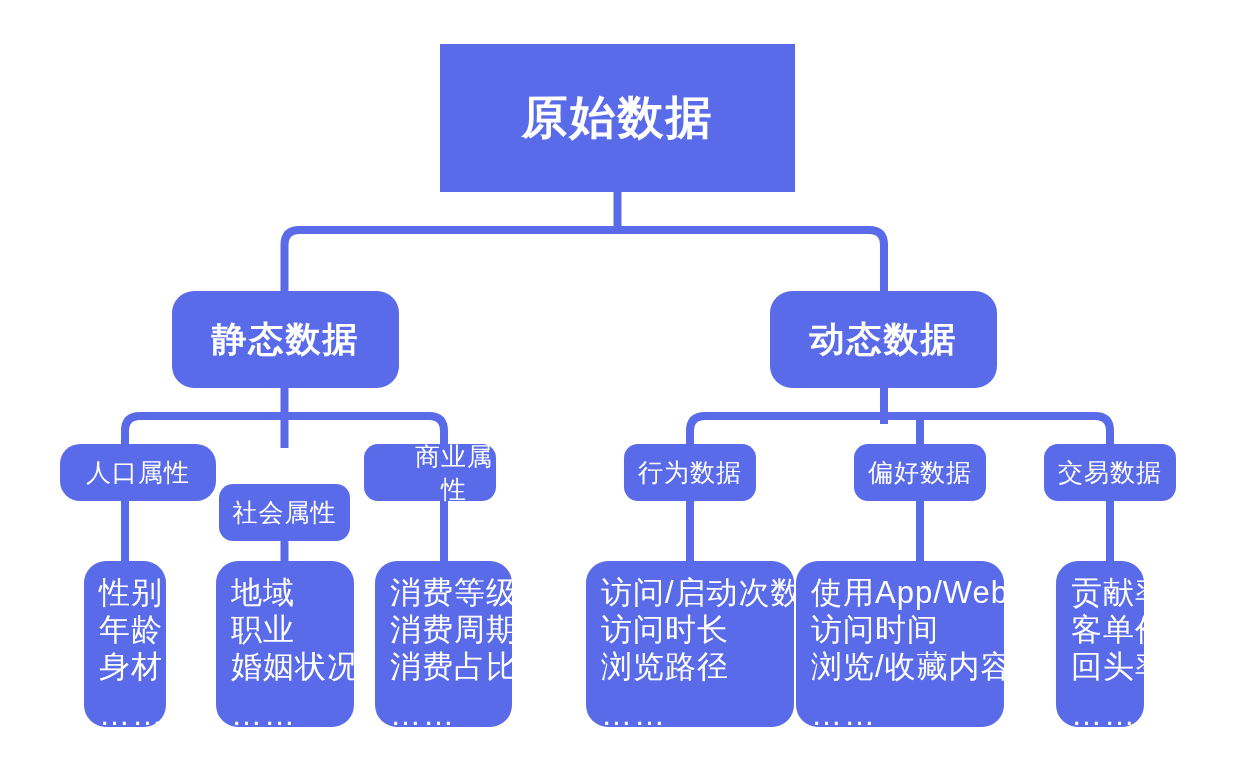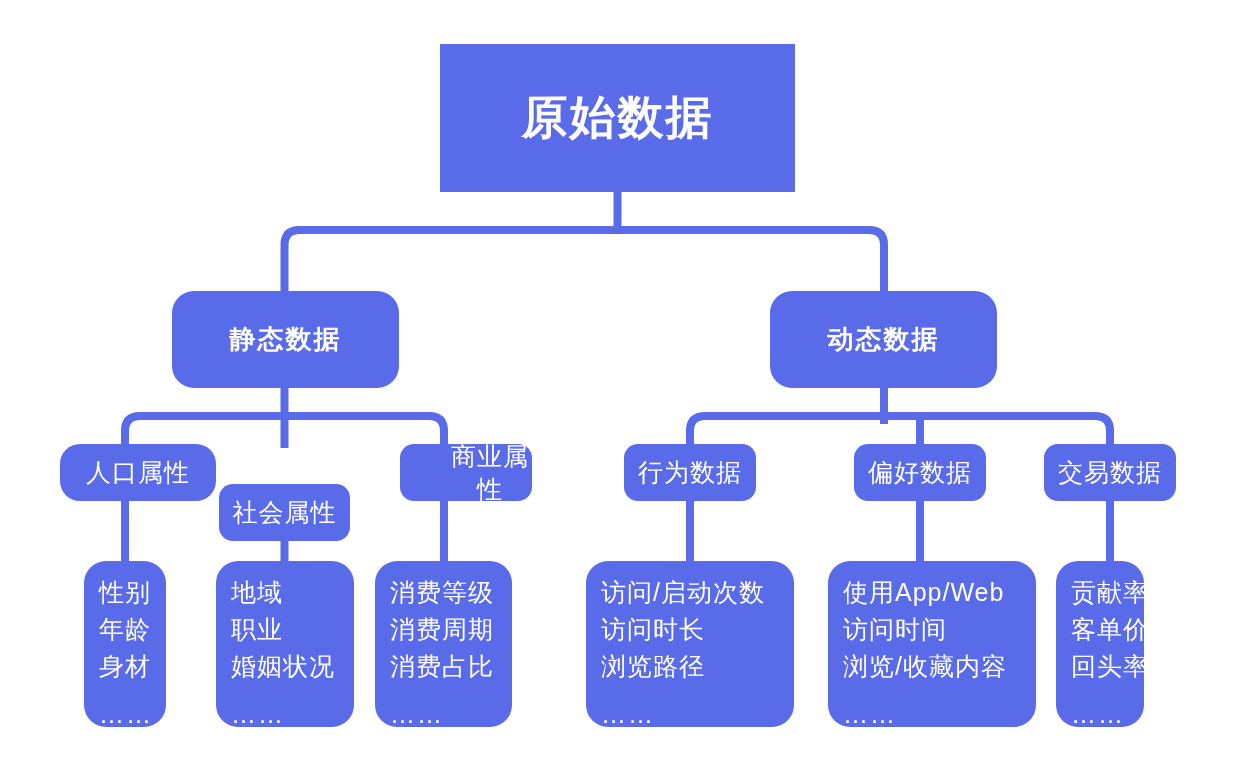--- a/index.html
+++ b/index.html
@@ -28,50 +28,50 @@
     text-align:center;
   }
   .root-node{
     left:440px;top:36px;width:355px;height:148px;
     font-size:46px;font-weight:bold;letter-spacing:2px;
     border-radius:0;
     margin-top:8px;
   }
   .branch-node{
     top:291px;width:227px;height:97px;
-    font-size:26px;font-weight:bold;letter-spacing:2px;
+    font-size:35px;font-weight:bold;letter-spacing:2px;
     border-radius:22px;
   }
   .branch-0{left:172px;}
   .branch-1{left:770px;}
   .cat-node{
     top:444px;height:57px;
     font-size:25px;font-weight:500;letter-spacing:1px;
     border-radius:14px;
   }
   .cat-0{left:60px;width:156px;border-radius:20px;}
   .cat-1{left:219px;width:131px;margin-top:40px;}
-  .cat-2{left:400px;width:132px;padding-left:48px;}
+  .cat-2{left:364px;width:132px;padding-left:48px;}
   .cat-3{left:624px;width:132px;}
   .cat-4{left:854px;width:132px;}
   .cat-5{left:1044px;width:132px;}
   .leaf-node{
     top:561px;height:166px;
     border-radius:22px;
     display:block;
     text-align:left;
-    font-size:25px;
+    font-size:31px;
     padding:13px 0 12px 15px;
     letter-spacing:1px;
   }
   .leaf-0{left:84px;width:82px;}
   .leaf-1{left:216px;width:138px;}
   .leaf-2{left:375px;width:137px;}
   .leaf-3{left:586px;width:208px;}
-  .leaf-4{left:828px;width:208px;}
+  .leaf-4{left:796px;width:208px;}
   .leaf-5{left:1056px;width:88px;}
   .leaf-line{line-height:37px;white-space:nowrap;}
   .leaf-ellipsis{margin-top:11px;letter-spacing:2px;}
 </style>
 </head>
 <body>
 
 <div class="stage">
 
   <svg class="connectors" viewBox="0 0 1260 766" xmlns="http://www.w3.org/2000/svg" aria-hidden="true">

